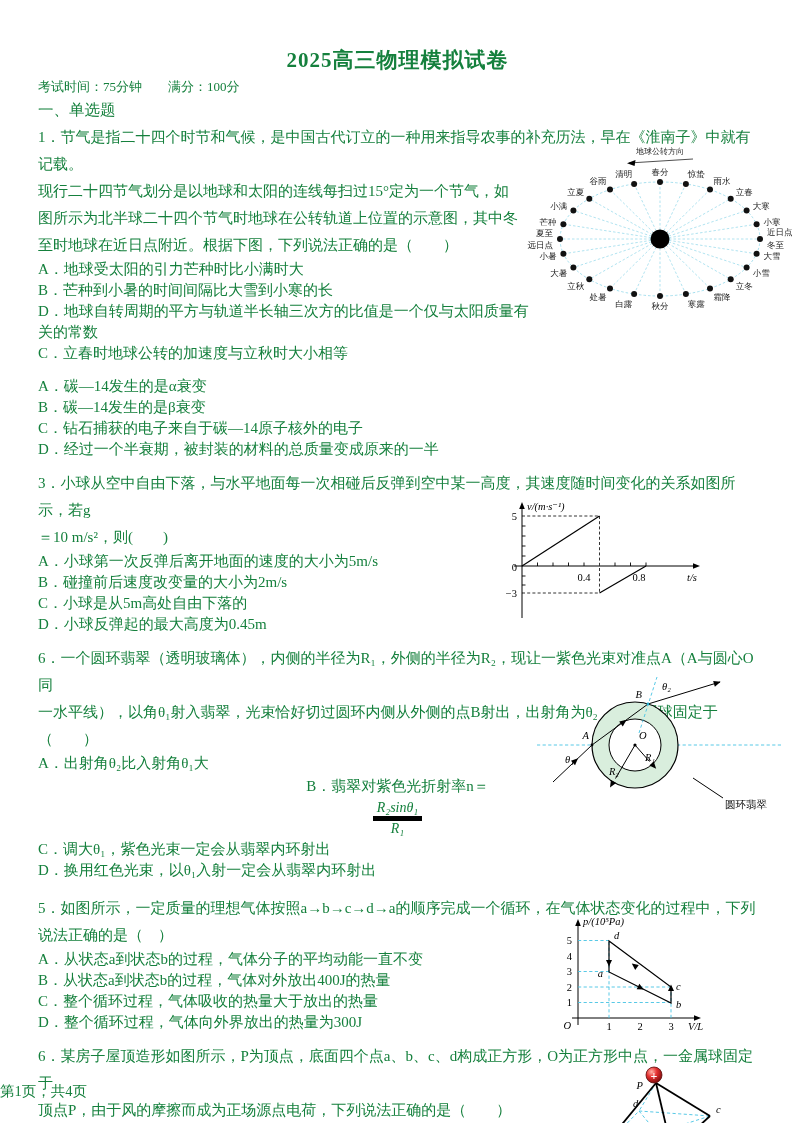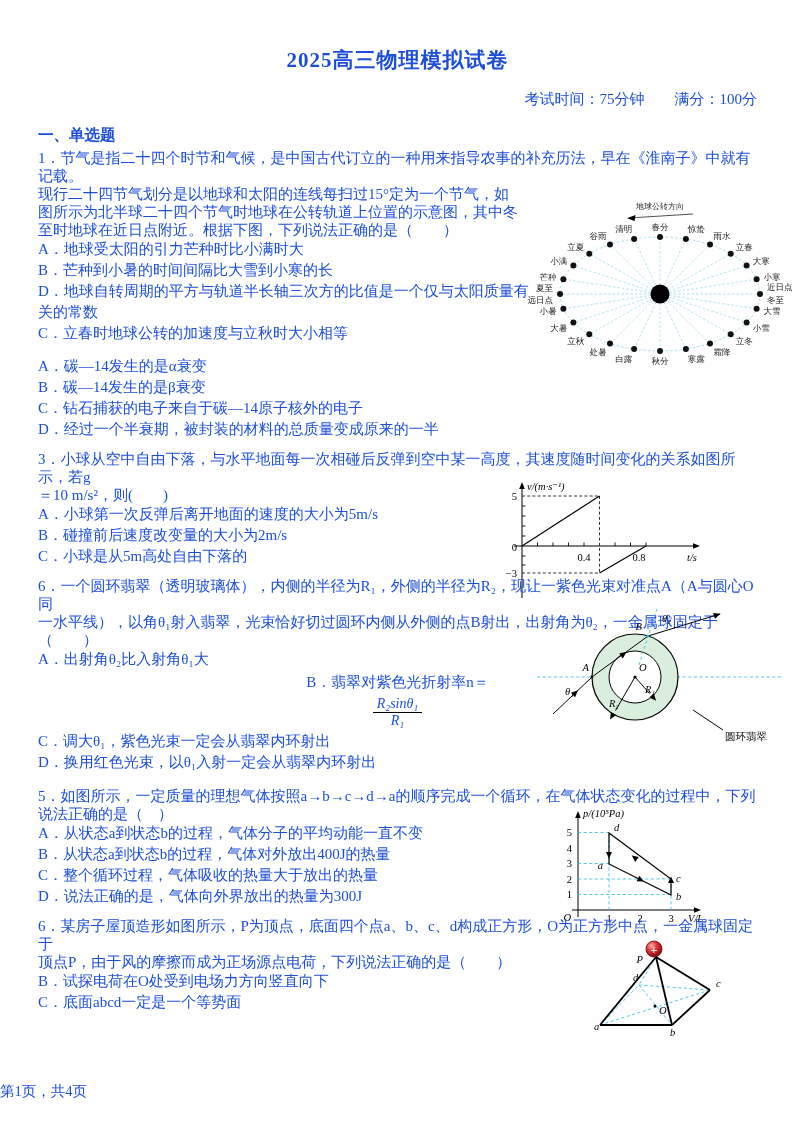--- a/index.html
+++ b/index.html
@@ -1,35 +1,35 @@
 <!DOCTYPE html>
 <html><head>
 <meta charset="utf-8">
 <style>
   html,body{margin:0;padding:0;background:#fff;}
   .page{position:relative;width:795px;height:1123px;background:#fff;overflow:hidden;
-        font-family:"Liberation Serif","DejaVu Serif",serif;color:#1d4ed8;}
+        font-family:"Liberation Serif","DejaVu Serif",serif;color:#15803d;}
   .content{padding:0 38px;}
   .title{margin-top:46px;text-align:center;font-size:21px;font-weight:bold;letter-spacing:1px;}
-  .meta{margin-top:16px;text-align:right;font-size:15px;}
-  .section{margin-top:16px;font-size:15.5px;font-weight:bold;}
+  .meta{margin-top:4px;text-align:left;font-size:13px;}
+  .section{margin-top:4px;font-size:15.5px;font-weight:normal;}
   .question{position:relative;font-size:15px;line-height:21px;}
   .q1{margin-top:3px;} .q2{margin-top:12px;} .q3{margin-top:10px;}
   .q4{margin-top:10px;} .q5{margin-top:14px;} .q6{margin-top:10px;}
-  .stem{font-size:15px;line-height:18px;}
+  .stem{font-size:15px;line-height:27px;}
   .stem-narrow{width:482px;}
   .opt{font-size:15px;line-height:21px;}
   [data-name="q1-option-d"]{max-width:502px;}
   .fig{position:absolute;}
-  .figq1{left:487px;top:20px;margin-top:30px;} .figq3{left:452px;top:28px;text-decoration:underline;}
+  .figq1{left:487px;top:20px;} .figq3{left:452px;top:28px;text-decoration:underline;}
   .figq4{left:497px;top:30px;} .figq5{left:507px;top:20px;} .figq6{left:552px;top:0px;}
   .footer{position:absolute;left:0;right:0;top:1082px;font-size:14.5px;}
   .opt-b{display:flex;align-items:center;gap:3px;padding:2px 0;flex-direction:column;}
   .frac{display:inline-block;text-align:center;font-style:italic;font-size:14px;line-height:1.15;vertical-align:middle;}
-  .frac .num{display:block;border-bottom:1px solid #000000;padding:0 4px;}
+  .frac .num{display:block;border-bottom:5px solid #000000;padding:0 4px;}
   .frac .den{display:block;}
   
   svg{overflow:visible;}
   .ray{stroke:#8fd7ea;stroke-width:.7;stroke-dasharray:2.5 2;}
   .orbit{fill:none;stroke:#8fd7ea;stroke-width:.8;stroke-dasharray:2.5 2;}
   .dot{fill:#111;} .sun{fill:#000;}
   .term{font-size:8.5px;fill:#222;font-family:"Liberation Sans","DejaVu Sans",sans-serif;}
   .dirlab{font-size:8px;fill:#222;font-family:"Liberation Sans","DejaVu Sans",sans-serif;}
   .ax{stroke:#000;stroke-width:1;fill:none;}
   .curve{stroke:#000;stroke-width:1.2;fill:none;}
@@ -189,20 +189,21 @@
           <text class="gtxt" x="27" y="99" text-anchor="end" data-name="ytick-neg3">−3</text>
           <text class="gtxt" x="94" y="83" text-anchor="middle" data-name="xtick-04">0.4</text>
           <text class="gtxt" x="149" y="83" text-anchor="middle" data-name="xtick-08">0.8</text>
           <text class="gtxt it" x="197" y="83" data-name="x-axis-label">t/s</text>
         </svg>
       </div>
       <div class="stem" data-name="q3-stem-line2">＝10 m/s²，则(　　)</div>
       <div class="opt" data-name="q3-option-a">A．小球第一次反弹后离开地面的速度的大小为5m/s</div>
       <div class="opt" data-name="q3-option-b">B．碰撞前后速度改变量的大小为2m/s</div>
       <div class="opt" data-name="q3-option-c">C．小球是从5m高处自由下落的</div>
+      <div class="opt" data-name="q3-option-d">D．小球反弹起的最大高度为0.45m</div>
     </div>
 
     <div class="question q4" data-name="question-4">
       <div class="stem" data-name="q4-stem-line1">6．一个圆环翡翠（透明玻璃体），内侧的半径为R₁，外侧的半径为R₂，现让一紫色光束对准点A（A与圆心O同</div>
       <div class="stem" data-name="q4-stem-line2">一水平线），以角θ₁射入翡翠，光束恰好切过圆环内侧从外侧的点B射出，出射角为θ₂，一金属球固定于（　　）</div>
       <div class="fig figq4" data-name="ring-refraction-diagram">
         <svg width="255" height="140" viewBox="0 0 255 140">
           <line class="cyan" x1="2" y1="70" x2="248" y2="70" data-name="horizontal-axis-dashed"></line>
           <circle cx="100" cy="70" r="43" fill="#d9eedd" stroke="#000" stroke-width="1.2" data-name="ring-outer-circle"></circle>
           <circle cx="100" cy="70" r="26" fill="#fff" stroke="#000" stroke-width="1" data-name="ring-inner-circle"></circle>
@@ -278,21 +279,21 @@
           <text class="gtxt it" x="58" y="62" text-anchor="end" data-name="point-label-a">a</text>
           <text class="gtxt it" x="131" y="93" data-name="point-label-b">b</text>
           <text class="gtxt it" x="131" y="75" data-name="point-label-c">c</text>
           <text class="gtxt it" x="69" y="24" data-name="point-label-d">d</text>
         </svg>
       </div>
       <div class="stem" data-name="q5-stem-line2">说法正确的是（　）</div>
       <div class="opt" data-name="q5-option-a">A．从状态a到状态b的过程，气体分子的平均动能一直不变</div>
       <div class="opt" data-name="q5-option-b">B．从状态a到状态b的过程，气体对外放出400J的热量</div>
       <div class="opt" data-name="q5-option-c">C．整个循环过程，气体吸收的热量大于放出的热量</div>
-      <div class="opt" data-name="q5-option-d">D．说法正确的是，气体向外界放出的热量为300J</div>
+      <div class="opt" data-name="q5-option-d">D．整个循环过程，气体向外界放出的热量为300J</div>
     </div>
 
     <div class="question q6" data-name="question-6">
       <div class="stem" data-name="q6-stem-line1">6．某房子屋顶造形如图所示，P为顶点，底面四个点a、b、c、d构成正方形，O为正方形中点，一金属球固定于</div>
       <div class="fig figq6" data-name="pyramid-charge-diagram">
         <svg width="205" height="145" viewBox="0 0 205 145">
           <defs>
             <radialGradient id="ballg" cx="35%" cy="30%" r="75%">
               <stop offset="0%" stop-color="#ffb3a7"></stop>
               <stop offset="45%" stop-color="#e53030"></stop>

